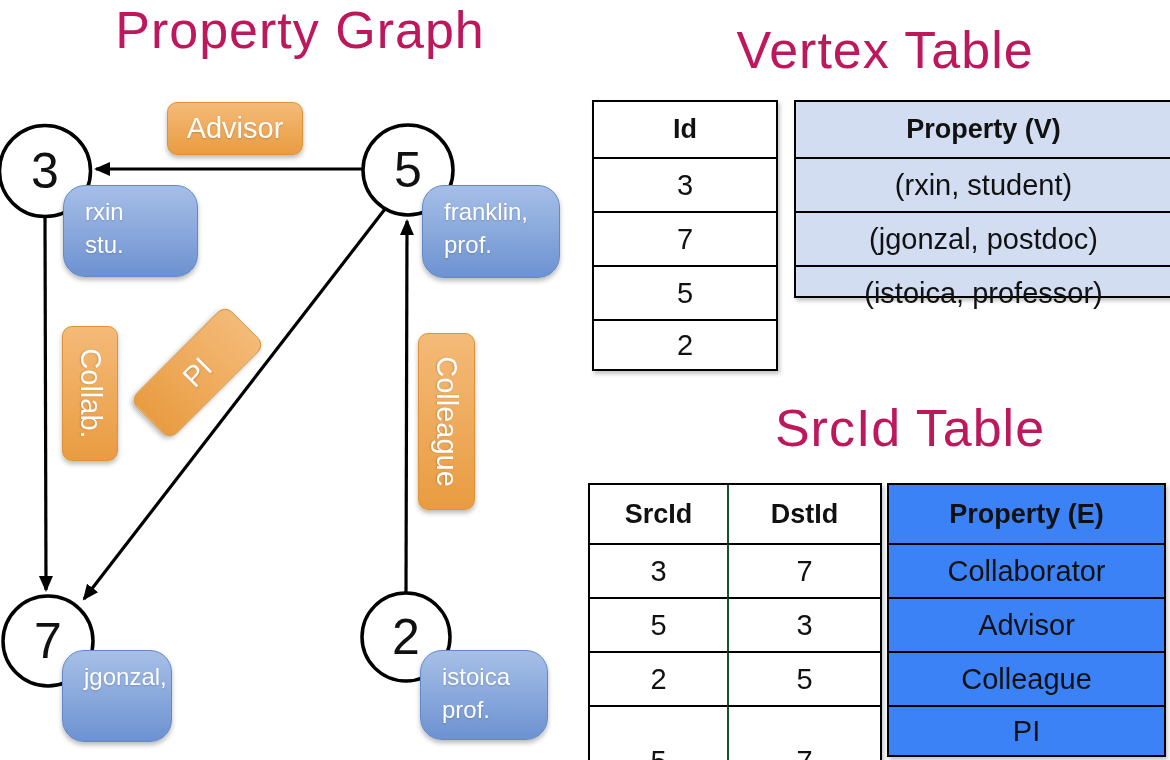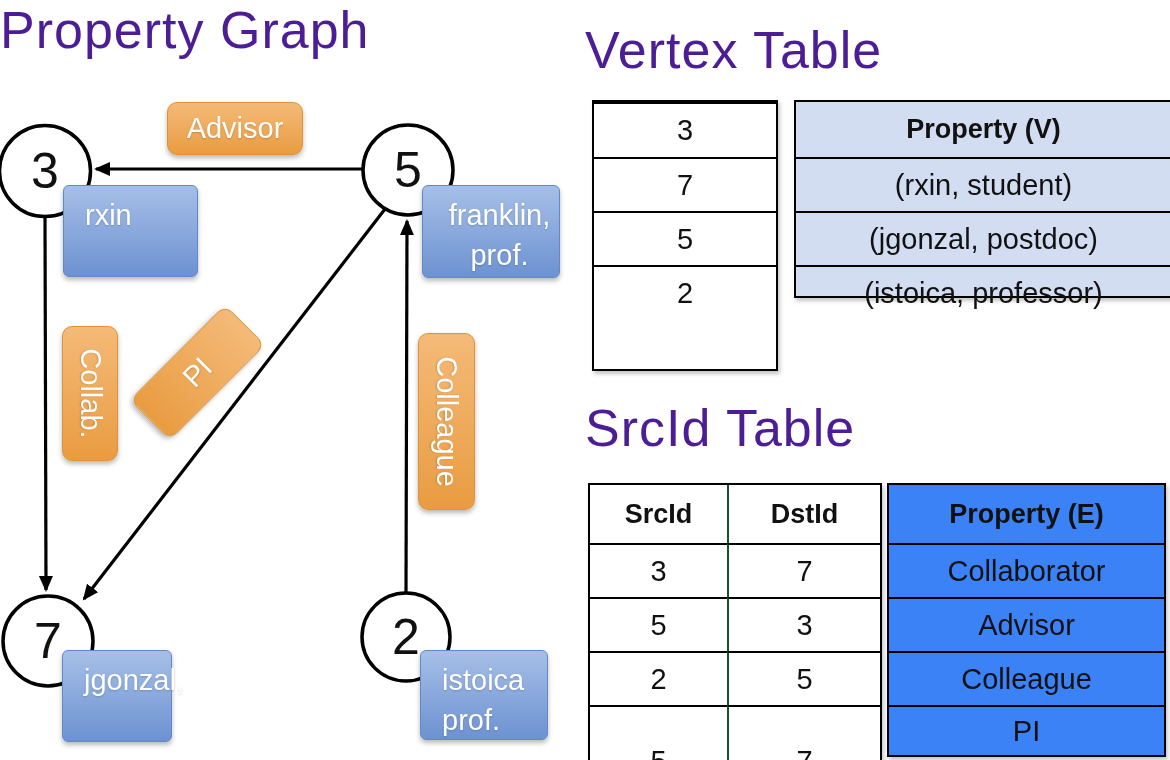--- a/index.html
+++ b/index.html
@@ -1,31 +1,31 @@
 <!DOCTYPE html>
 <html><head>
 <meta charset="utf-8">
 <style>
   html,body{margin:0;padding:0;background:#fff;}
   #stage{
     position:relative;width:1170px;height:760px;overflow:hidden;background:#fff;
     font-family:"Liberation Sans",sans-serif;color:#111;
   }
   .big-title{
-    position:absolute;font-size:52px;font-weight:300;
-    letter-spacing:1px;color:#4c1d95;white-space:nowrap;
+    position:absolute;text-align:center;font-size:52px;font-weight:300;
+    letter-spacing:1px;color:#be185d;white-space:nowrap;margin-left:40px;
   }
   
   .graph-svg{position:absolute;left:0;top:0;}
   .node-num{
     position:absolute;display:flex;align-items:center;justify-content:center;
     font-size:50px;font-weight:300;color:#111;
   }
   .vlabel{
-    position:absolute;border-radius:6px;color:#fff;font-size:29px;line-height:1.38;
+    position:absolute;border-radius:22px;color:#fff;font-size:24px;line-height:1.38;
     background:linear-gradient(#a6bfe7,#6d92d1);border:1px solid #6288c8;
     box-shadow:0 3px 5px rgba(0,0,0,.28);padding:9px 4px 0 21px;box-sizing:border-box;
     text-shadow:0 1px 2px rgba(0,0,0,.18);
   }
   .elabel{
     position:absolute;border-radius:10px;color:#fff;font-size:29px;
     background:linear-gradient(#f4ba78,#e99c41);border:1px solid #dd9336;
     box-shadow:0 3px 5px rgba(0,0,0,.28);display:flex;align-items:center;justify-content:center;
     text-shadow:0 1px 2px rgba(0,0,0,.18);box-sizing:border-box;
   }
@@ -88,34 +88,36 @@
   </div>
   <div class="elabel rot-ccw" style="left:169px;top:305px;width:57px;height:135px;transform:rotate(45deg);">
     <span>PI</span>
   </div>
   <div class="elabel rot-cw" style="left:418px;top:333px;width:57px;height:177px;">
     <span>Colleague</span>
   </div>
 
   <div class="vlabel" style="left:63px;top:185px;width:135px;height:92px;">
     <div>rxin</div>
+    <div>stu.</div>
   </div>
-  <div class="vlabel" style="left:422px;top:185px;width:138px;height:93px;text-align:center;">
+  <div class="vlabel" style="left:422px;top:185px;width:138px;height:93px;">
     <div>franklin,</div>
     <div>prof.</div>
   </div>
   <div class="vlabel" style="left:62px;top:650px;width:110px;height:92px;">
     <div>jgonzal,</div>
   </div>
   <div class="vlabel" style="left:420px;top:650px;width:128px;height:90px;">
     <div>istoica</div>
     <div>prof.</div>
   </div>
 
   <div class="tbl" style="left:592px;top:100px;width:186px;height:271px;grid-template-rows:55px 54px 54px 54px 1fr;">
+    <div class="c r0 hd">Id</div>
     <div class="c">3</div>
     <div class="c">7</div>
     <div class="c">5</div>
     <div class="c">2</div>
   </div>
   <div class="tbl bg-blue" style="left:794px;top:100px;width:379px;height:198px;grid-template-rows:55px 54px 54px 54px 1fr;">
     <div class="c r0 hd">Property (V)</div>
     <div class="c">(rxin, student)</div>
     <div class="c">(jgonzal, postdoc)</div>
     <div class="c">(istoica, professor)</div>

